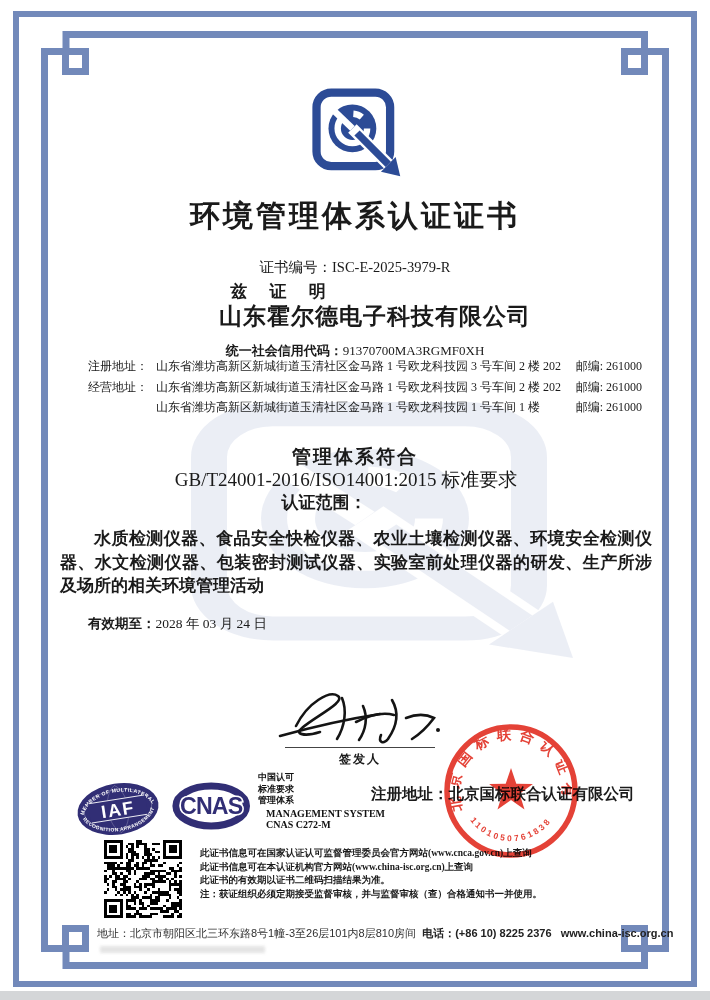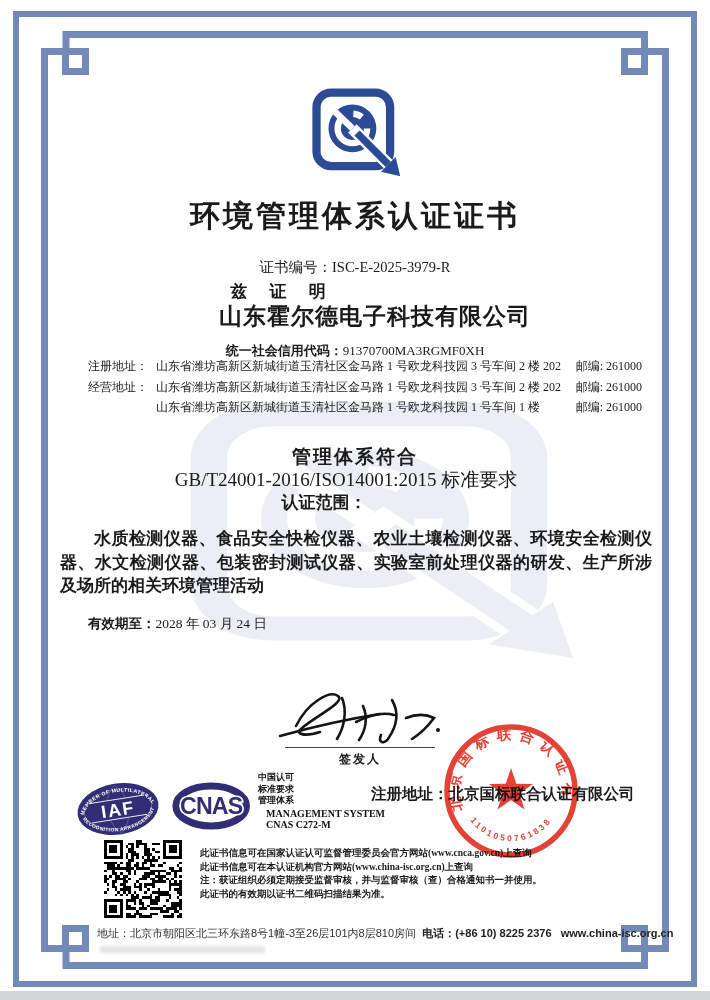--- a/index.html
+++ b/index.html
@@ -546,21 +546,21 @@
         <rect x="25" y="28" width="1" height="1"></rect>
         <rect x="27" y="28" width="1" height="1"></rect>
         <rect x="28" y="28" width="1" height="1"></rect>
       </g>
   </g>
 </svg>
 
 <div class="abs notes">
   <div>此证书信息可在国家认证认可监督管理委员会官方网站(www.cnca.gov.cn)上查询</div>
   <div>此证书信息可在本认证机构官方网站(www.china-isc.org.cn)上查询</div>
+  <div>此证书的有效期以证书二维码扫描结果为准。</div>
   <div>注：获证组织必须定期接受监督审核，并与监督审核（查）合格通知书一并使用。</div>
-  <div>此证书的有效期以证书二维码扫描结果为准。</div>
 </div>
 
 <div class="abs footer">
   <span>地址：</span><span>北京市朝阳区北三环东路8号1幢-3至26层101内8层810房间</span>&nbsp;&nbsp;<b>电话：</b><b>(+86 10) 8225 2376</b>&nbsp;&nbsp;&nbsp;<b>www.china-isc.org.cn</b>
 </div>
 <div class="abs footer-ghost"></div>
 <div class="abs bottom-strip"></div>
 
 </body></html>

